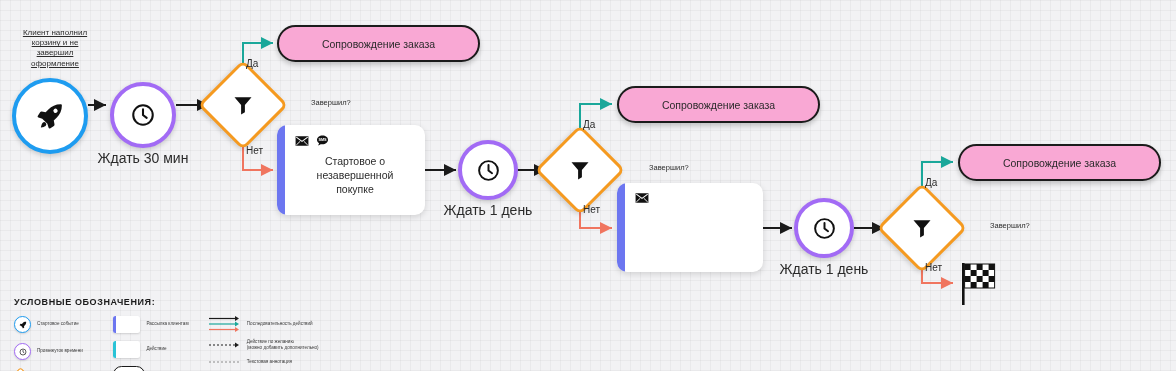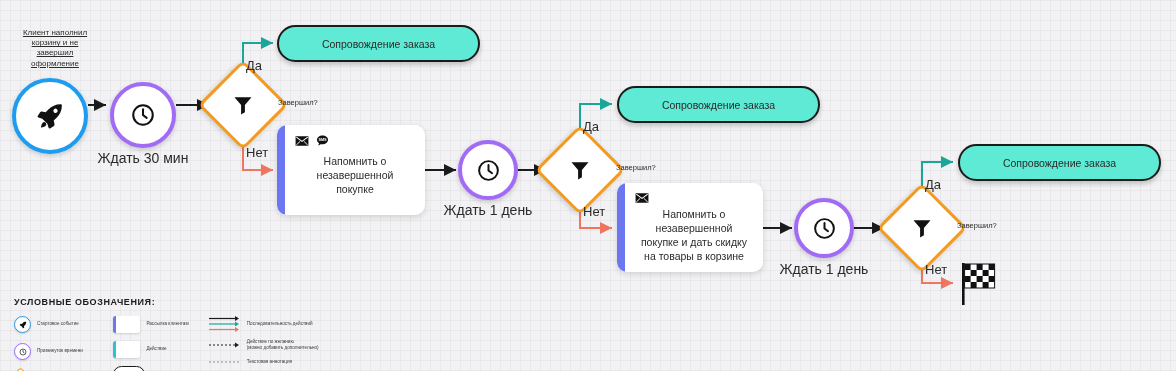--- a/index.html
+++ b/index.html
@@ -59,21 +59,21 @@
   .diamond-ico {
     position: relative;
     z-index: 2;
     display: flex;
     align-items: center;
     justify-content: center;
   }
 
   
   .pill {
-    background: #5eead4;
+    background: #f9a8d4;
     border: 2.5px solid #1b1b1b;
     border-radius: 999px;
     display: flex;
     align-items: center;
     justify-content: center;
     font-size: 10.5px;
     color: #2b2b2b;
     box-shadow: 0 3px 5px rgba(0,0,0,0.2);
   }
 
@@ -126,29 +126,30 @@
   .lbl-center { text-align: center; text-decoration: underline; }
   .lbl-wait {
     position: absolute;
     font-size: 14px;
     color: #2b2b2b;
     text-align: center;
     white-space: nowrap;
   }
   .lbl-branch {
     position: absolute;
-    font-size: 13px;
+    font-size: 10px;
     color: #2b2b2b;
     white-space: nowrap;
   }
   .lbl-cond {
     position: absolute;
     font-size: 7.5px;
     color: #2b2b2b;
     white-space: nowrap;
+    margin-left: 33px;
   }
 
   
   #legend {
     position: absolute;
     left: 14px;
     top: 252px;
     width: 330px;
     height: 98px;
     margin-top: 45px;
@@ -314,21 +315,21 @@
             <path d="M2.2 16.9 9 10.4M21.8 16.9 15 10.4" stroke="#fff" stroke-width="1.6" fill="none"></path>
           </svg>
         </span>
         <span>
           <svg width="13" height="13" viewBox="0 0 24 24" fill="#111">
             <path d="M12 2.6c-5.6 0-10.2 3.6-10.2 8.1 0 2.6 1.5 4.9 3.9 6.3-.2 1.3-.9 2.6-2 3.8 0 0 2.9-.3 5-2 1 .2 2.1.3 3.3.3 5.6 0 10.2-3.6 10.2-8.4S17.6 2.6 12 2.6z"></path>
             <text x="12" y="13.2" font-size="7" fill="#fff" text-anchor="middle" font-family="Liberation Sans, sans-serif" font-weight="bold">SMS</text>
           </svg>
         </span>
       </div>
-      <div class="card-text">Напомнить о
+      <div class="card-text">Стартовое о
 незавершенной покупке</div>
     </div>
   </div>
 
   <div class="node circ circ-wait" style="left:458px; top:140px; width:60px; height:60px;">
     <span>
       <svg width="25" height="25" viewBox="0 0 24 24" fill="none" stroke="#111" stroke-width="1.9">
         <circle cx="12" cy="12" r="9"></circle>
         <path d="M12 6.8V12l3.4 2.6" stroke-linecap="round"></path>
       </svg>
@@ -357,24 +358,20 @@
     <div class="card-body">
       <div class="card-icons">
         <span>
           <svg width="14" height="12" viewBox="0 0 24 20" fill="#111">
             <path d="M1 2h22v16H1z" fill="#111"></path>
             <path d="M2.2 3.3 12 10.6l9.8-7.3" stroke="#fff" stroke-width="1.8" fill="none"></path>
             <path d="M2.2 16.9 9 10.4M21.8 16.9 15 10.4" stroke="#fff" stroke-width="1.6" fill="none"></path>
           </svg>
         </span>
       </div>
-      <div class="card-text">Напомнить о
-незавершенной покупке
-и дать скидку на товары
-в корзине</div>
     </div>
   </div>
 
   <div class="node circ circ-wait" style="left:794px; top:198px; width:60px; height:60px;">
     <span>
       <svg width="25" height="25" viewBox="0 0 24 24" fill="none" stroke="#111" stroke-width="1.9">
         <circle cx="12" cy="12" r="9"></circle>
         <path d="M12 6.8V12l3.4 2.6" stroke-linecap="round"></path>
       </svg>
     </span>

